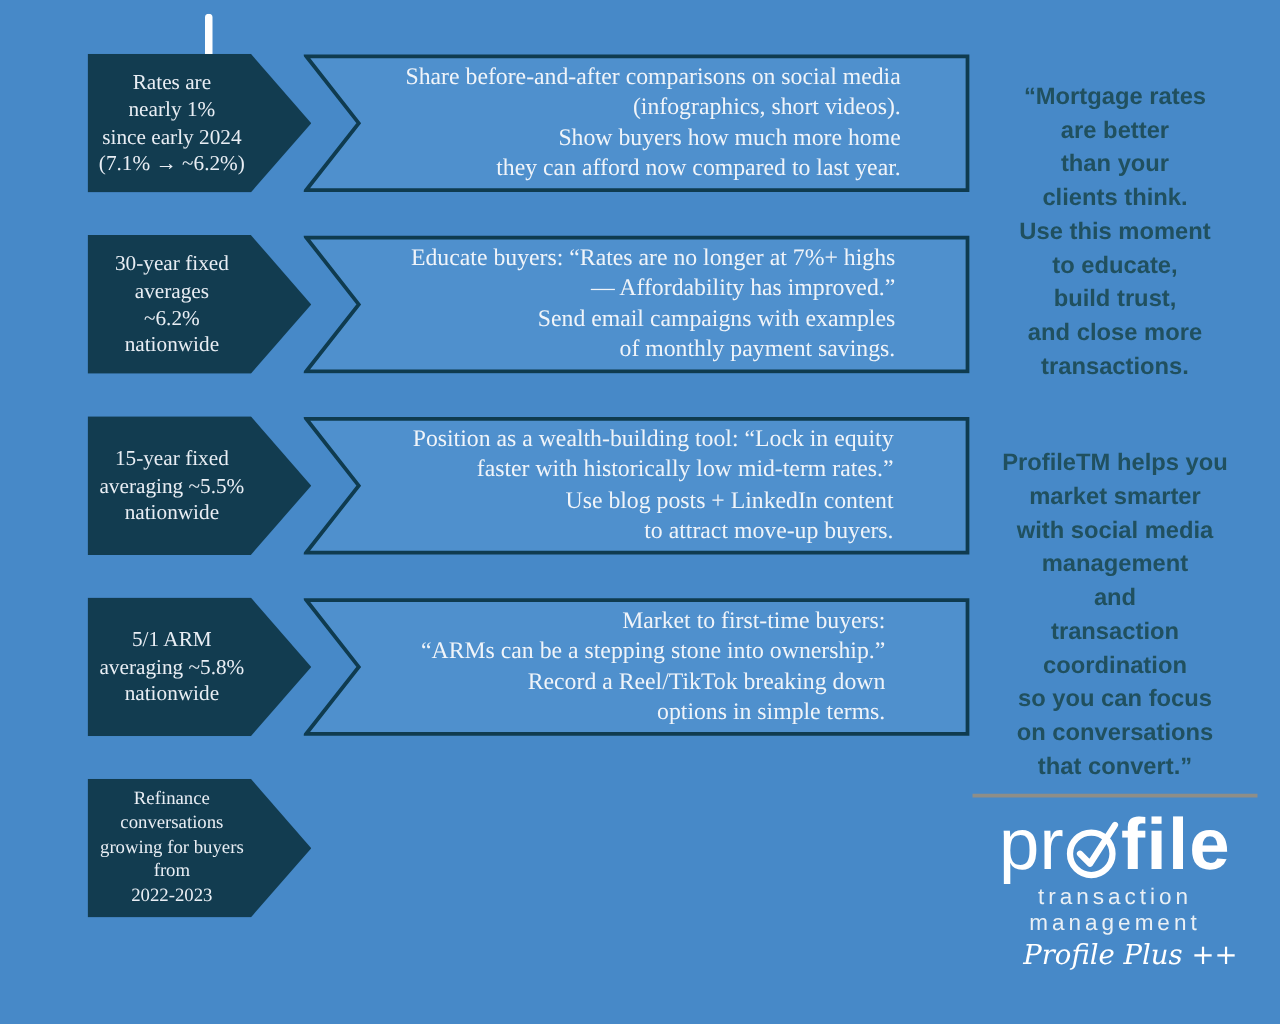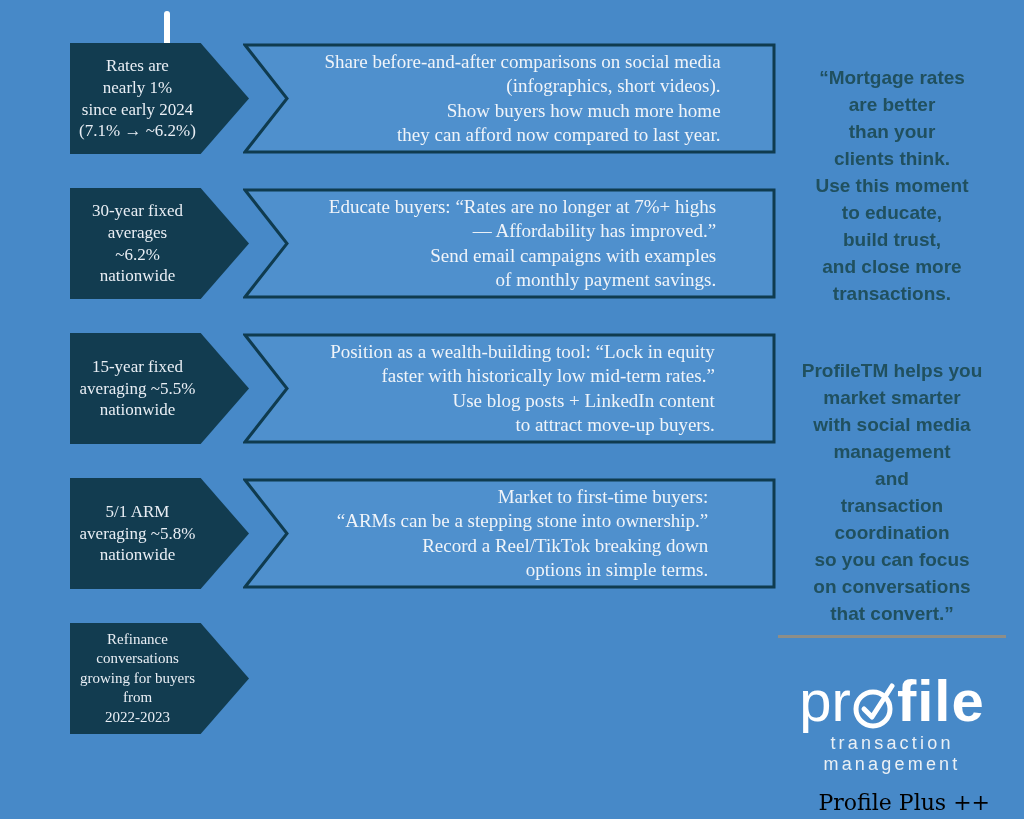--- a/index.html
+++ b/index.html
@@ -72,21 +72,21 @@
   }
   .quote-top { top: 64px; }
   .quote-bottom { top: 343px; margin-top: 14px; }
 
   .logo-divider {
     position: absolute; left: 10px; top: 635px;
     width: 228px; height: 3px;
     background: #8e8e88;
   }
   .logo-block {
-    position: absolute; left: 0; top: 669px; width: 248px;
+    position: absolute; left: 0; top: 643px; width: 248px;
     text-align: center; color: #ffffff;
   }
   .logo-word {
     display: flex; align-items: baseline; justify-content: center;
     height: 62px;
   }
   .logo-pre {
     font-size: 58px; font-weight: 400; letter-spacing: 0px;
     line-height: 58px;
   }
@@ -95,26 +95,27 @@
     line-height: 58px;
   }
   .logo-o { position: relative; top: 9px; margin: 0 1px; }
   .logo-subtitle {
     margin-top: 2px;
     font-size: 18px;
     letter-spacing: 3.2px;
     color: #eaf0f5;
   }
   .logo-tagline {
-    margin-top: 15px;
+    margin-top: 3px;
     padding-right: 26px;
     text-align: right;
     font-family: "DejaVu Serif", serif;
+    font-style: italic;
     font-size: 22px;
-    color: #000000;
+    color: #ffffff;
   }
 </style>
 </head>
 <body>
 
 <div class="canvas">
 
   <svg class="down-arrow" width="38" height="72" viewBox="0 0 38 72">
     <line x1="18" y1="3" x2="18" y2="47" stroke="#ffffff" stroke-width="6" stroke-linecap="round"></line>
     <polygon points="4,43 32,43 18,68" fill="#ffffff"></polygon>

